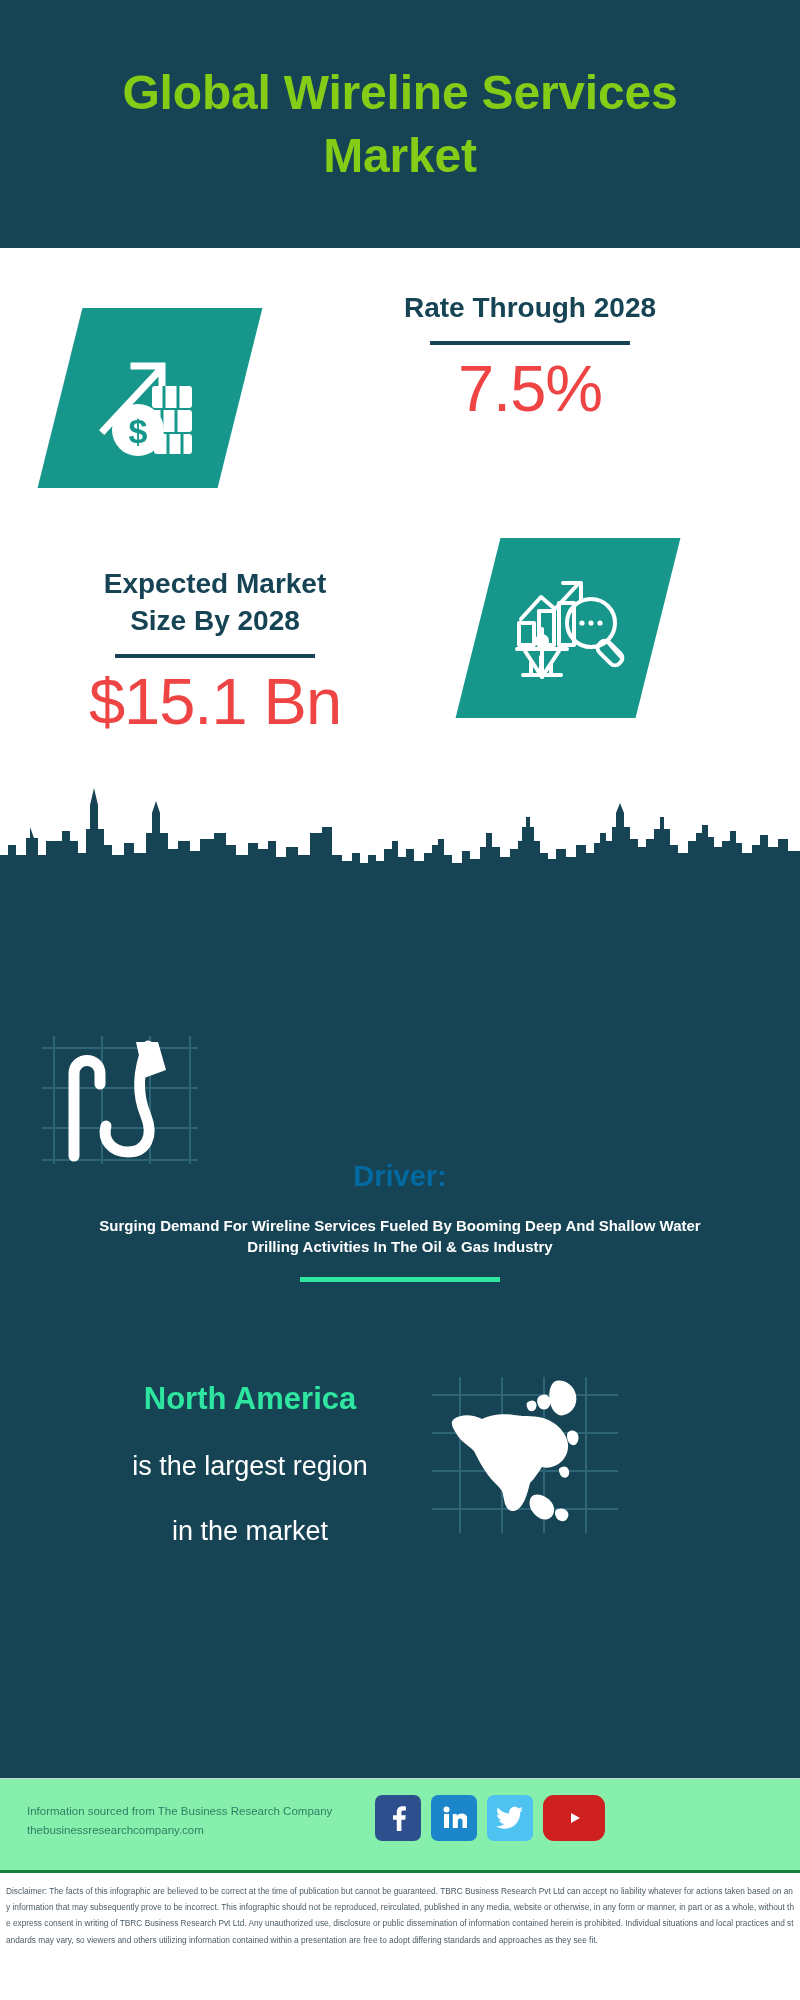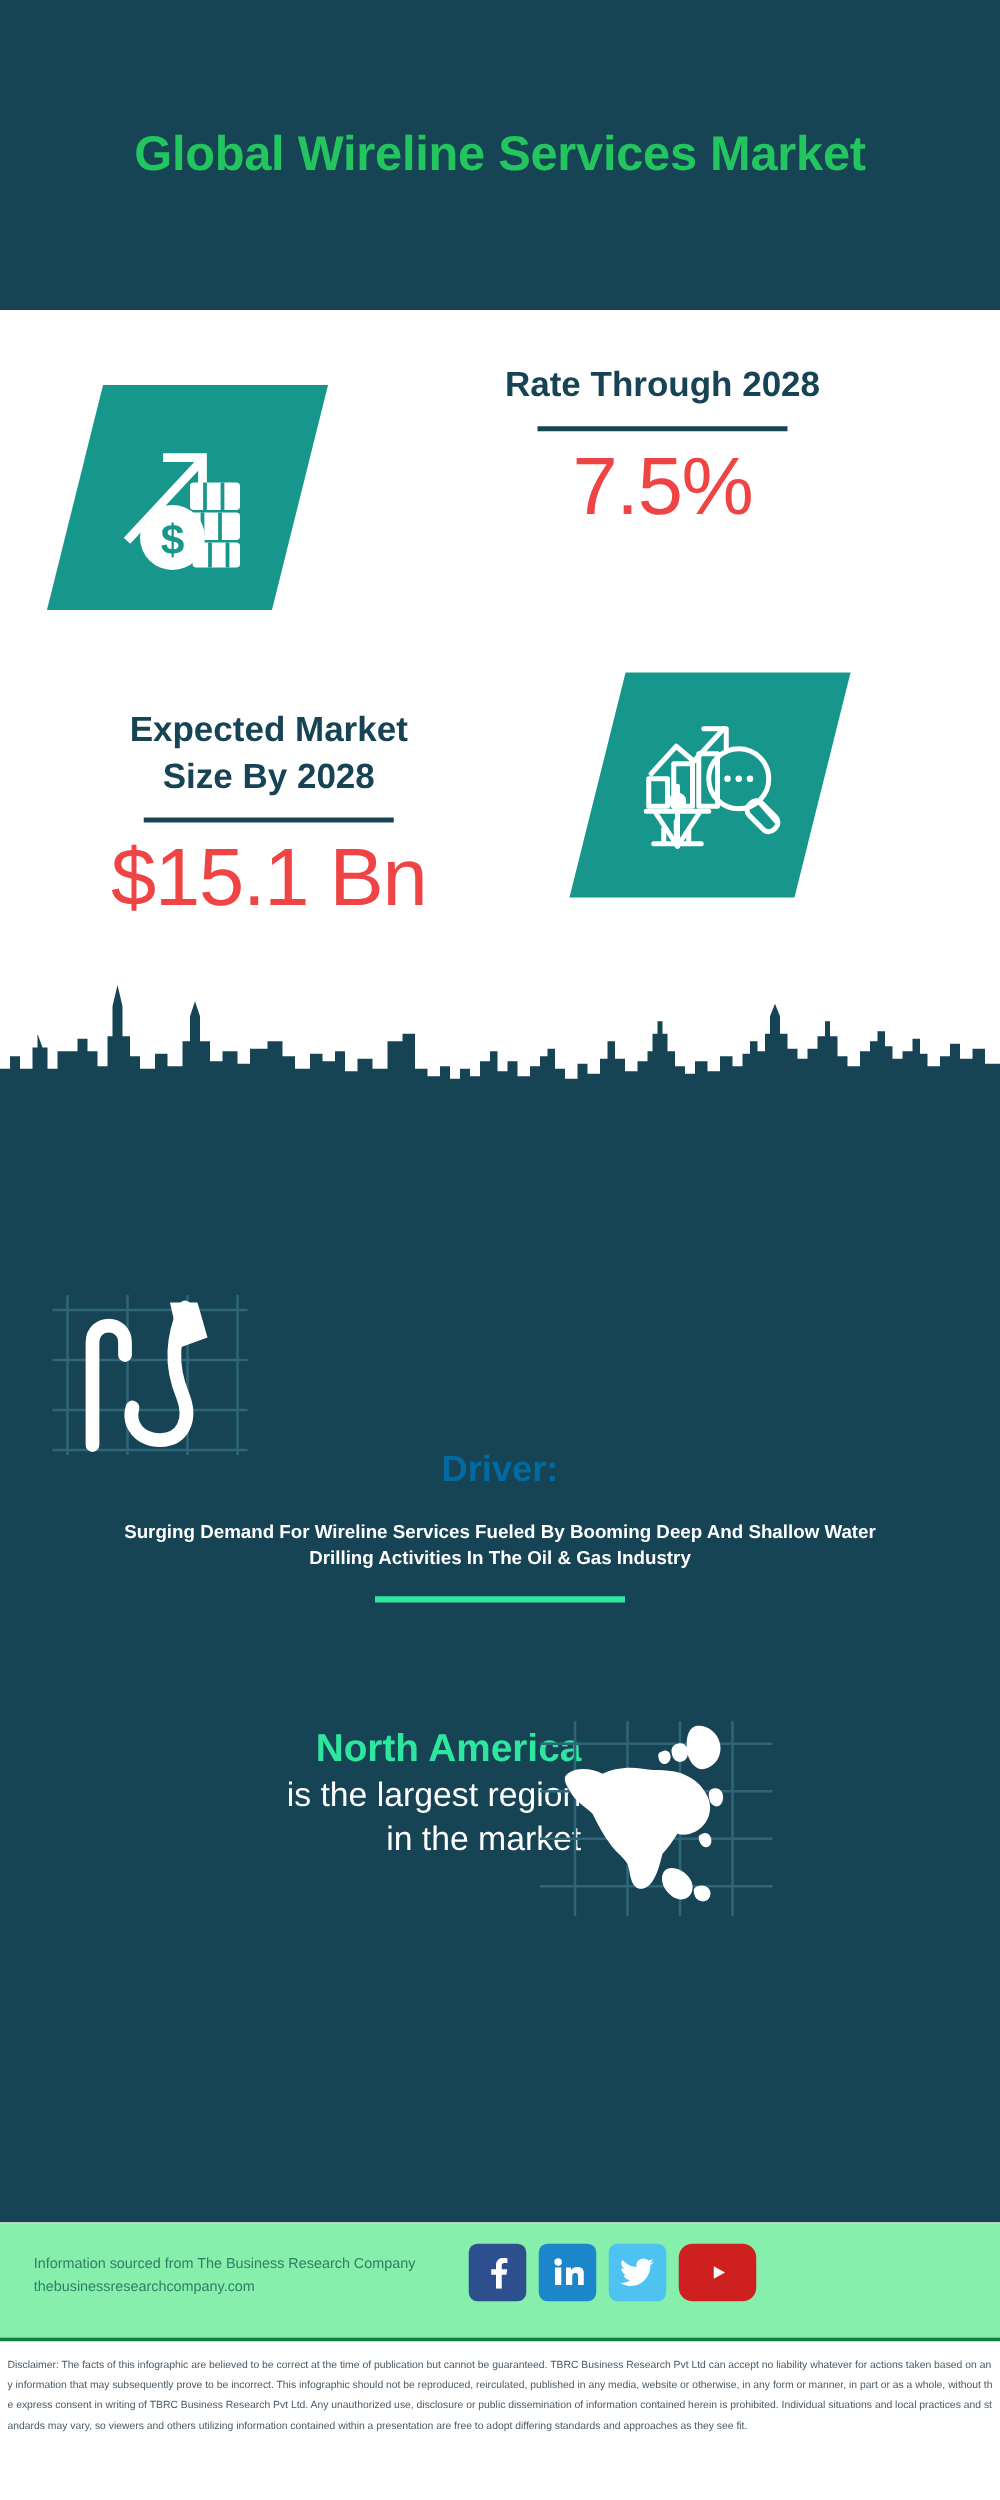--- a/index.html
+++ b/index.html
@@ -12,22 +12,22 @@
   }
   .page { width:800px; height:2000px; position:relative; background:#fff; }
 
   
   .header {
     position:absolute; left:0; top:0; width:800px; height:248px;
     background:#164454;
     display:flex; align-items:center; justify-content:center;
   }
   .header h1 {
-    color:#22c55e;
-    font-size:39px;
+    color:#84cc16;
+    font-size:48px;
     font-weight:bold;
     line-height:1.32;
     text-align:center;
     letter-spacing:-0.2px;
     width:640px;
   }
 
   
   .growth-block {
     position:absolute; left:0; top:248px; width:800px; height:300px;
@@ -79,23 +79,23 @@
   }
   .driver-body {
     color:#ffffff; font-size:15px; font-weight:bold; line-height:1.38;
     text-align:center; width:640px; margin:23px auto 0 auto;
   }
   .rule-green {
     width:200px; height:5px; background:#2ee6a0; margin:20px auto 0 auto;
   }
 
   
-  .region-wrap { position:absolute; left:35px; top:1380px; width:430px; text-align:right; }
+  .region-wrap { position:absolute; left:35px; top:1380px; width:430px; text-align:center; }
   .region-name { color:#2ee6a0; font-size:31px; font-weight:bold; line-height:1.25; }
-  .region-sub  { color:#ffffff; font-size:27px; font-weight:normal; line-height:1.32; }
+  .region-sub  { color:#ffffff; font-size:27px; font-weight:normal; line-height:1.32;margin-top:30px; }
 
   .phone-icon { position:absolute; left:40px; top:1030px; width:160px; height:140px; }
   .map-icon   { position:absolute; left:430px; top:1375px; width:190px; height:160px; }
 
   
   .footer {
     position:absolute; left:0; top:1778px; width:800px; height:92px;
     background:#86efac; border-top:1px solid #cfd6da;
   }
   .footer-text {

